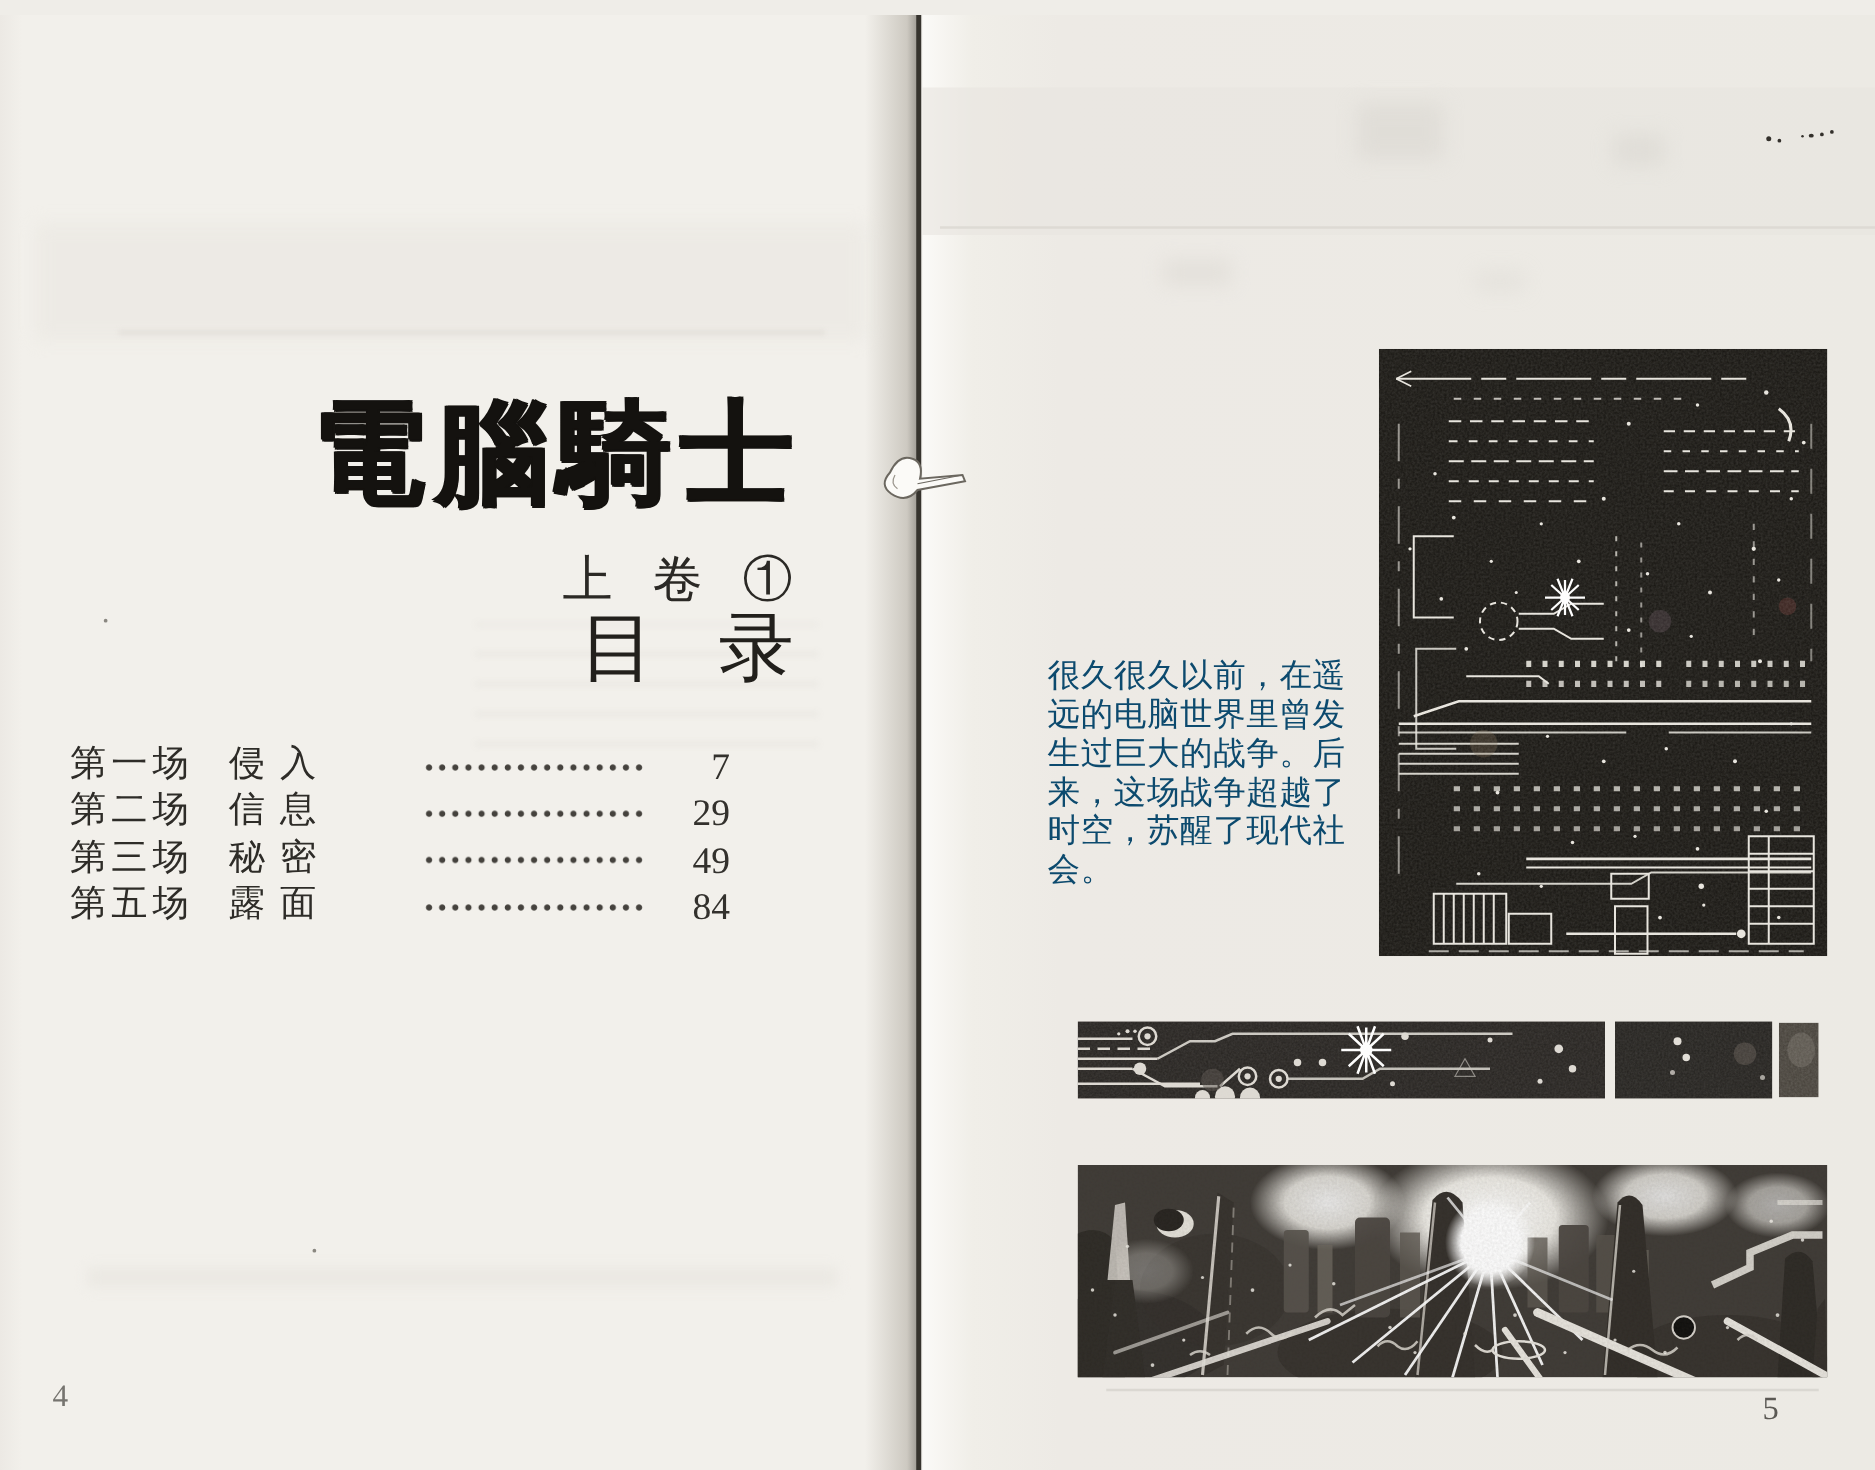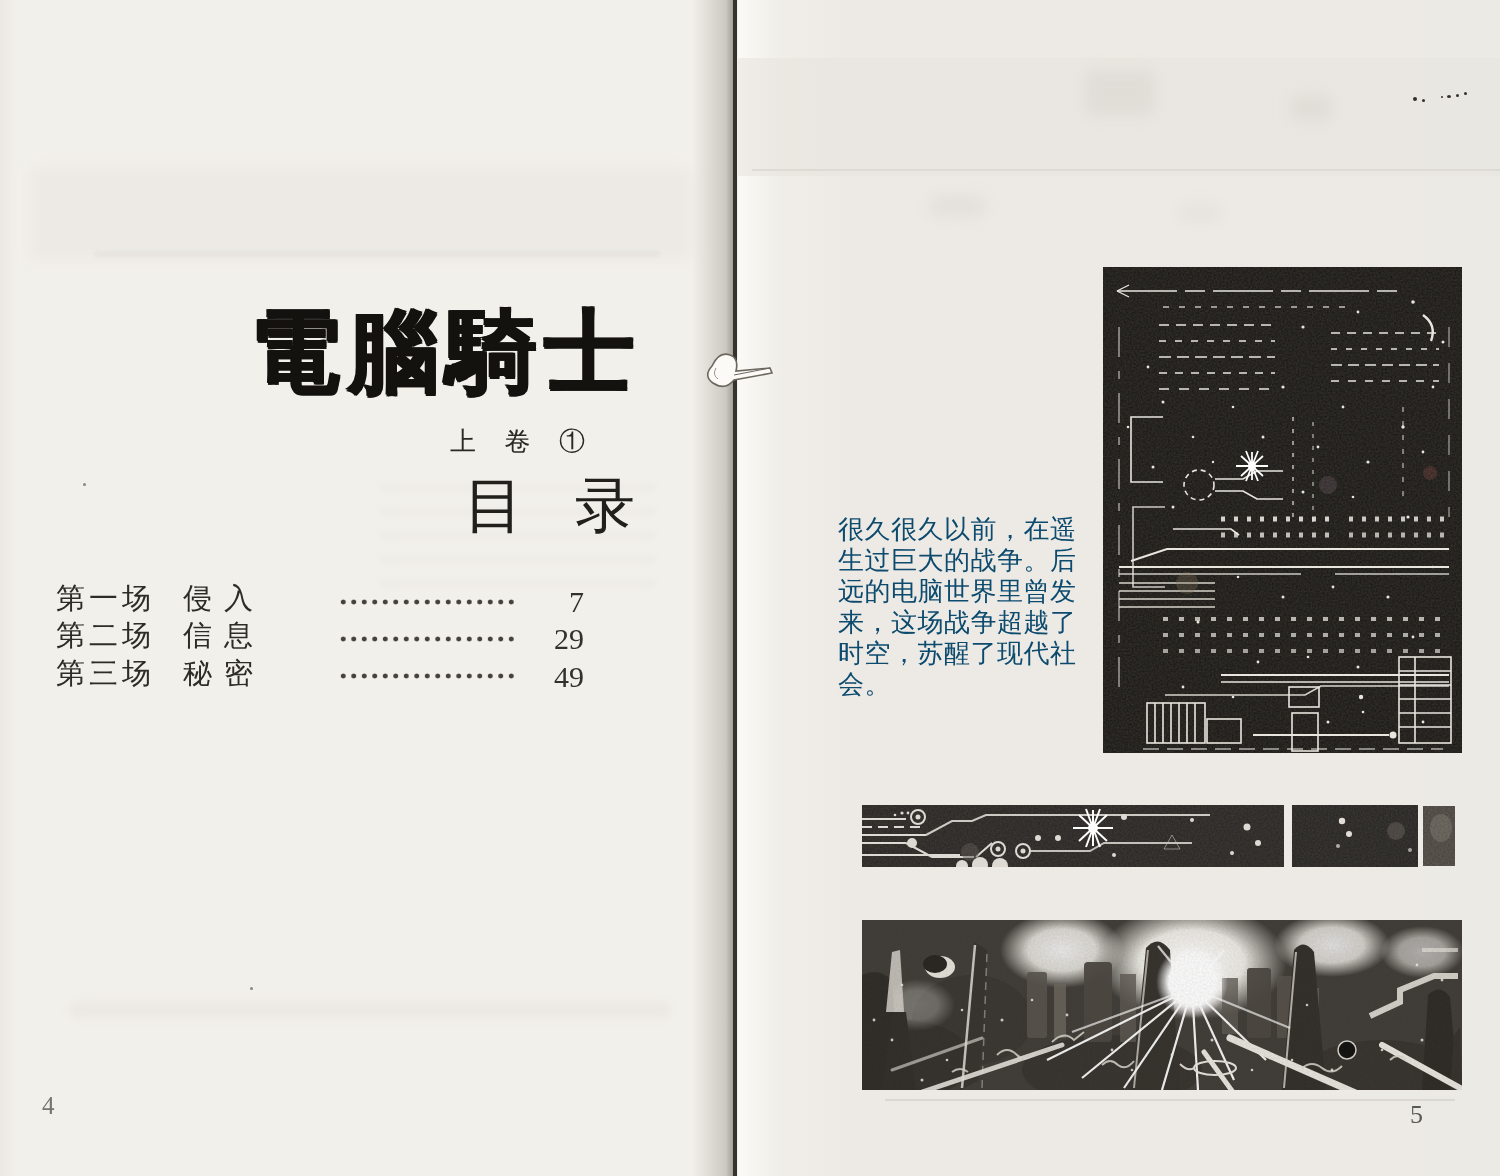--- a/index.html
+++ b/index.html
@@ -1,18 +1,18 @@
 <!DOCTYPE html>
 <html><head>
 <meta charset="utf-8">
 <style>
   * { margin:0; padding:0; box-sizing:border-box; }
   html,body { width:1500px; height:1176px; overflow:hidden; }
   body { font-family:"Liberation Sans", sans-serif; background:#efede8; position:relative; }
-  .abs { position:absolute; }
+  .abs { position:absolute;margin-top:12px; }
 
   
   .page-left-bg  { left:0; top:0; width:738px; height:1176px;
                    background:linear-gradient(90deg,#ece9e4 0px,#f2f0eb 18px,#f2f0eb 100%); }
   .page-right-bg { left:738px; top:0; width:762px; height:1176px;
                    background:linear-gradient(90deg,#fbfaf7 0px,#f0eee8 40px,#edeae5 110px,#eceae4 100%); }
 
   
   .gutter-shadow { left:692px; top:0; width:42px; height:1176px;
                    background:linear-gradient(90deg, rgba(170,164,153,0) 0%, rgba(160,154,142,.45) 80%, rgba(90,85,76,.55) 100%); }
@@ -27,21 +27,21 @@
   .ghost-band2 { left:70px; top:1002px; width:600px; height:16px; background:#e4e1db; opacity:.5; filter:blur(5px); }
   .speck { border-radius:50%; background:#8a8780; }
   .speck-a { left:83px;  top:483px; width:3px; height:3px; }
   .speck-b { left:250px; top:987px; width:3px; height:3px; }
 
   
   .book-title { left:250px; top:306px; width:440px; font-family:"DejaVu Sans", sans-serif;
                 font-size:90px; font-weight:bold; letter-spacing:8px; color:#14120f; line-height:1;
                 text-shadow:1.5px 0 #14120f, 0 1.5px #14120f, 1.5px 1.5px #14120f, -1px 0 #14120f; white-space:nowrap; }
   .volume-label { left:450px; top:424px; font-family:"Liberation Serif", serif;
-                  font-size:26px; letter-spacing:11px; color:#2b2925; white-space:nowrap; }
+                  font-size:40px; letter-spacing:11px; color:#2b2925; white-space:nowrap; }
   .toc-heading  { left:464px; top:466px; font-family:"Liberation Serif", serif;
                   font-size:60px; letter-spacing:18px; color:#22201c; white-space:nowrap; }
   .toc { left:56px; top:582px; width:528px; }
   .toc-row { display:flex; align-items:flex-end; height:37.2px;
              font-family:"Liberation Serif", serif; font-size:29px; color:#2e2c28; }
   .toc-chapter { width:127px; letter-spacing:4px; white-space:nowrap; }
   .toc-title   { width:153px; letter-spacing:12px; white-space:nowrap; }
   .toc-leader  { flex:1; height:100%; margin-right:10px;
                  background-image:radial-gradient(circle, #45423d 2.1px, rgba(0,0,0,0) 2.8px);
                  background-size:10.5px 10px; background-repeat:repeat-x; background-position:2px 55%; }
@@ -109,20 +109,26 @@
     <span class="toc-chapter">第二场</span>
     <span class="toc-title">信息</span>
     <span class="toc-leader"></span>
     <span class="toc-page">29</span>
   </div>
   <div class="toc-row">
     <span class="toc-chapter">第三场</span>
     <span class="toc-title">秘密</span>
     <span class="toc-leader"></span>
     <span class="toc-page">49</span>
+  </div>
+  <div class="toc-row">
+    <span class="toc-chapter">第五场</span>
+    <span class="toc-title">露面</span>
+    <span class="toc-leader"></span>
+    <span class="toc-page">84</span>
   </div>
 </div>
 
 <div class="abs pageno pageno-left">4</div>
 
 <div class="abs band-top-right"></div>
 <div class="abs crease-line"></div>
 <div class="abs smudge smudge1"></div>
 <div class="abs smudge smudge2"></div>
 <div class="abs smudge smudge3"></div>
@@ -240,22 +246,22 @@
   </g>
   <circle cx="84" cy="316" r="11" fill="#7a6a52" opacity=".3"></circle>
   <circle cx="225" cy="218" r="9" fill="#6d5a66" opacity=".3"></circle>
   <circle cx="327" cy="206" r="7" fill="#7c4038" opacity=".35"></circle>
   <rect width="359" height="486" filter="url(#grainA)" opacity=".5"></rect>
 </svg>
 </div>
 
 <div class="abs caption">
   <div class="cap-line">很久很久以前，在遥</div>
+  <div class="cap-line">远的电脑世界里曾发</div>
   <div class="cap-line">生过巨大的战争。后</div>
-  <div class="cap-line">远的电脑世界里曾发</div>
   <div class="cap-line">来，这场战争超越了</div>
   <div class="cap-line">时空，苏醒了现代社</div>
   <div class="cap-line">会。</div>
 </div>
 
 <div class="abs panel seg1">
 <svg width="422" height="62" viewBox="0 0 422 62">
   <defs>
     <filter id="grainB" x="0" y="0" width="100%" height="100%">
       <feTurbulence type="fractalNoise" baseFrequency="0.6" numOctaves="2" seed="11" stitchTiles="stitch"></feTurbulence>

